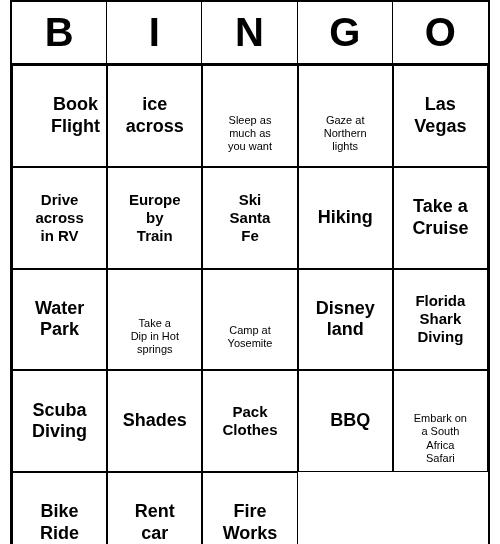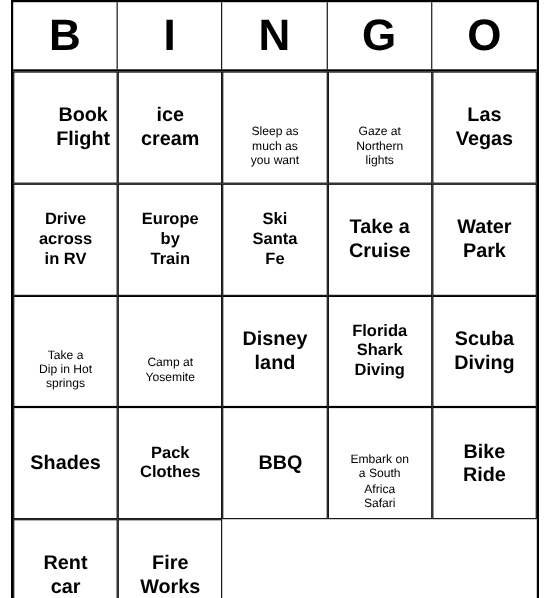--- a/index.html
+++ b/index.html
@@ -73,21 +73,21 @@
       <div class="bingo-header-cell">G</div>
       <div class="bingo-header-cell">O</div>
     </div>
   <div class="bingo-grid">
   <div class="bingo-cell">
         <span class="bingo-cell-text large" style="white-space: pre-line; margin-left: 32px;">Book
 Flight</span>
       </div>
       <div class="bingo-cell">
         <span class="bingo-cell-text large" style="white-space: pre-line;">ice
-cream</span>
+across</span>
       </div>
       <div class="bingo-cell">
         <span class="bingo-cell-text small" style="white-space: pre-line;">Sleep as
 much as
 you want</span>
       </div>
       <div class="bingo-cell">
         <span class="bingo-cell-text small" style="white-space: pre-line;">Gaze at
 Northern
 lights</span>
@@ -103,20 +103,23 @@
       </div>
       <div class="bingo-cell">
         <span class="bingo-cell-text medium" style="white-space: pre-line;">Europe
 by
 Train</span>
       </div>
       <div class="bingo-cell">
         <span class="bingo-cell-text medium" style="white-space: pre-line;">Ski
 Santa
 Fe</span>
+      </div>
+      <div class="bingo-cell">
+        <span class="bingo-cell-text large" style="white-space: pre-line;">Hiking</span>
       </div>
       <div class="bingo-cell">
         <span class="bingo-cell-text large" style="white-space: pre-line;">Take a
 Cruise</span>
       </div>
       <div class="bingo-cell">
         <span class="bingo-cell-text large" style="white-space: pre-line;">Water
 Park</span>
       </div>
       <div class="bingo-cell">

